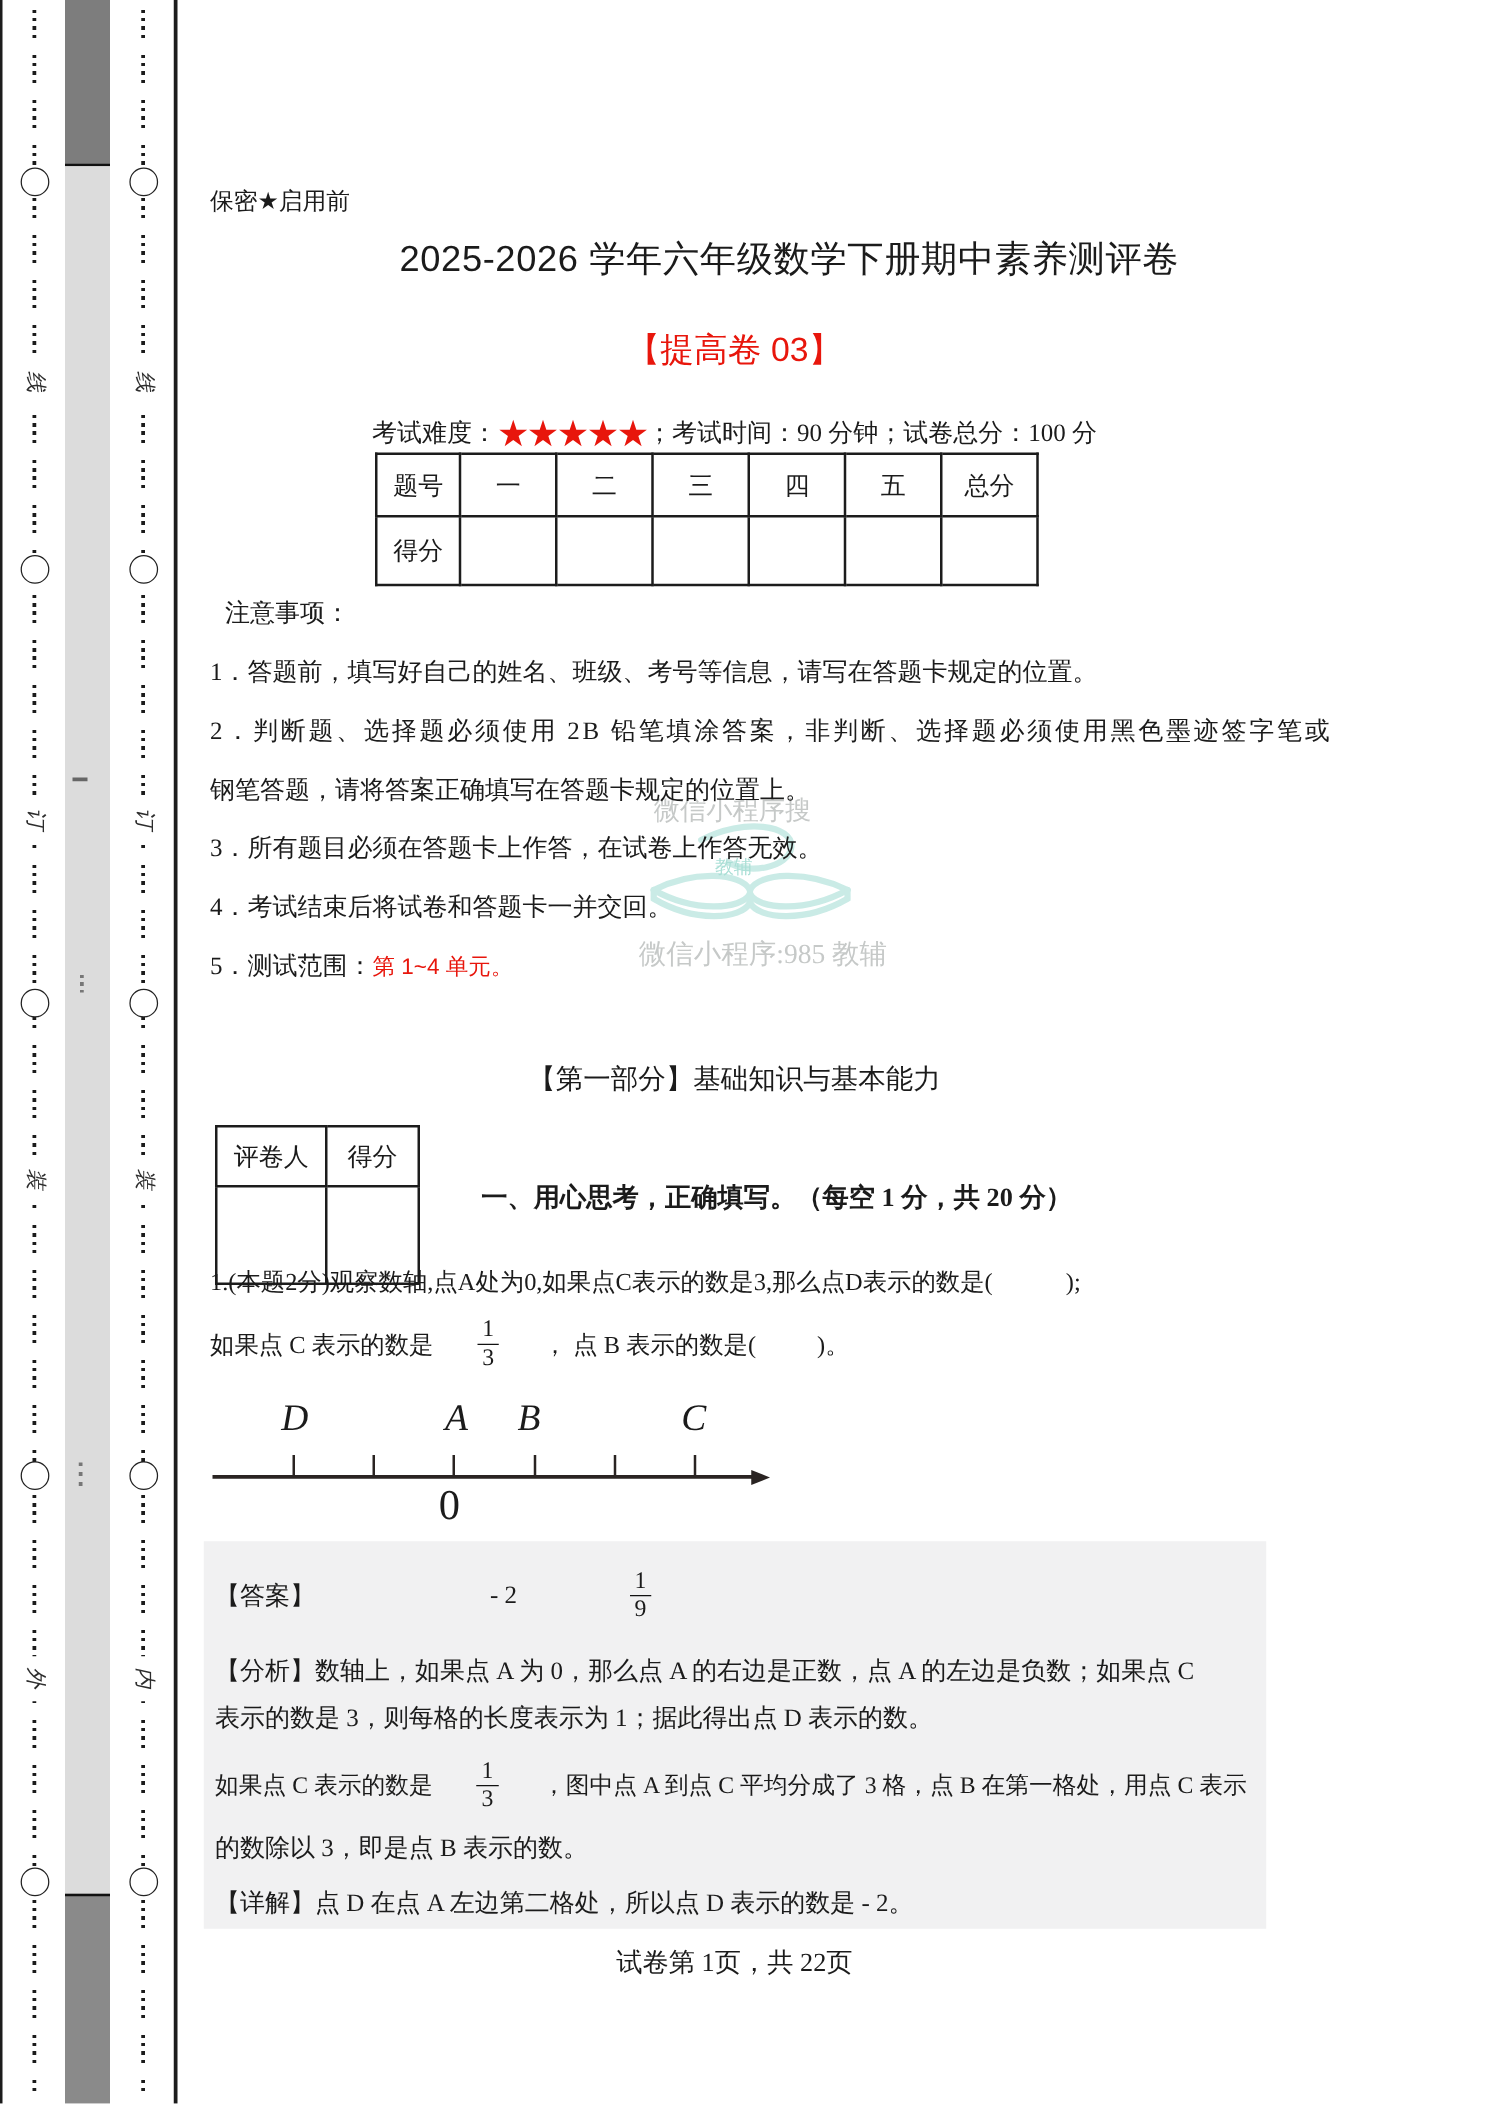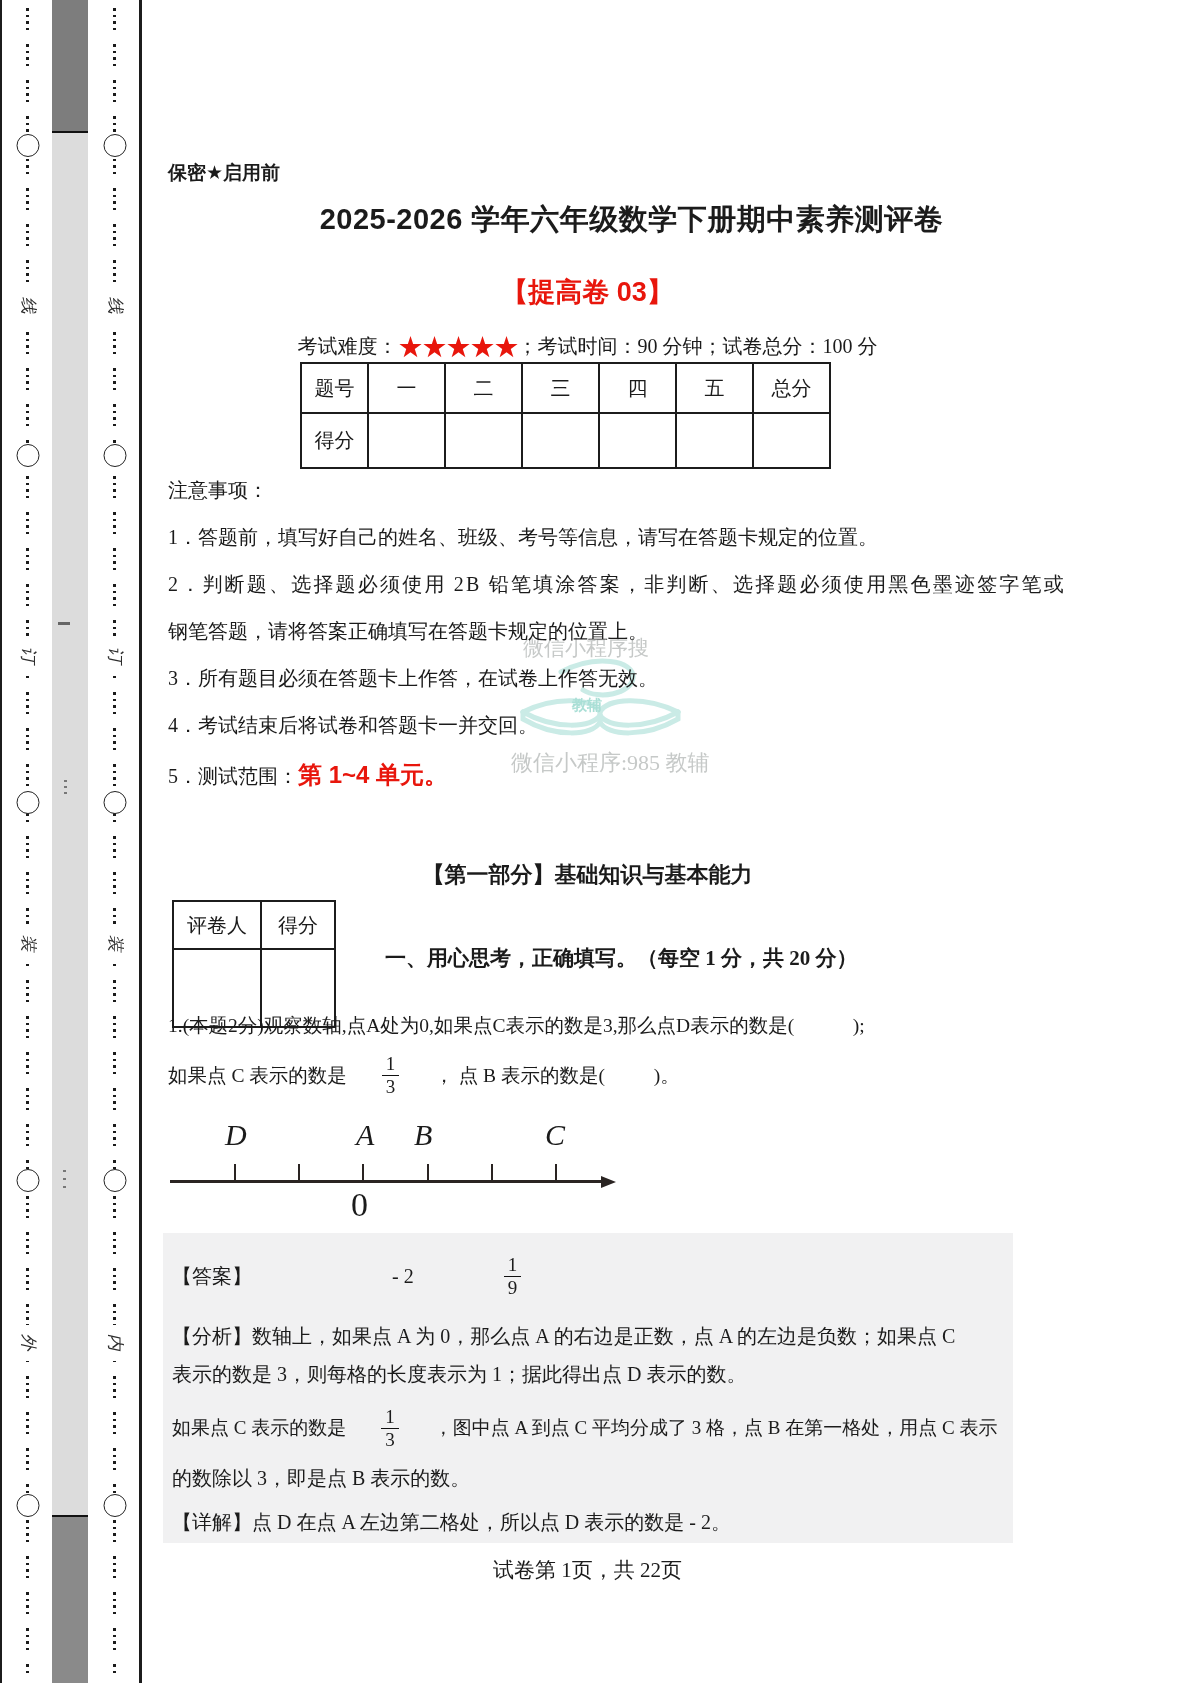--- a/index.html
+++ b/index.html
@@ -1,18 +1,18 @@
 <!DOCTYPE html>
 <html><head>
 <meta charset="utf-8">
 <style>
   html,body{margin:0;padding:0;background:#ffffff;}
   #page{position:relative;width:1190px;height:1683px;background:#ffffff;overflow:hidden;
         font-family:"Liberation Serif","DejaVu Serif",serif;color:#1b1b1b;}
-  .hei{font-family:"Liberation Sans","DejaVu Sans",sans-serif;font-weight:bold;margin-top:12px;}
+  .hei{font-family:"Liberation Sans","DejaVu Sans",sans-serif;font-weight:normal;}
   .song{font-family:"Liberation Serif","DejaVu Serif",serif;}
   .abs{position:absolute;}
   
   .edge-line{position:absolute;top:0;bottom:0;width:2px;background:#1c1c1c;}
   .bind-col{position:absolute;top:6px;bottom:6px;width:30px;}
   .dotline{position:absolute;left:13px;top:2px;bottom:2px;width:3px;
     background-image:repeating-linear-gradient(to bottom,
       #1b1b1b 0px,#1b1b1b 2.6px,transparent 2.6px,transparent 6.6px,
       #1b1b1b 6.6px,#1b1b1b 9.2px,transparent 9.2px,transparent 13.2px,
       #1b1b1b 13.2px,#1b1b1b 15.8px,transparent 15.8px,transparent 19.8px,
@@ -152,28 +152,28 @@
       <td></td>
       <td></td>
       <td></td>
       <td></td>
       <td></td>
       <td></td>
     </tr>
   </tbody>
     </table>
 
-  <div class="abs note-line" style="left:168px;top:477px;">注意事项：</div>
+  <div class="abs note-line" style="left:180px;top:477px;">注意事项：</div>
   <div class="abs note-line" style="left:168px;top:524px;">1．答题前，填写好自己的姓名、班级、考号等信息，请写在答题卡规定的位置。</div>
   <div class="abs note-line stretch" style="left:168px;top:571px;">2．判断题、选择题必须使用 2B 铅笔填涂答案，非判断、选择题必须使用黑色墨迹签字笔或</div>
   <div class="abs note-line" style="left:168px;top:618px;">钢笔答题，请将答案正确填写在答题卡规定的位置上。</div>
   <div class="abs note-line" style="left:168px;top:665px;">3．所有题目必须在答题卡上作答，在试卷上作答无效。</div>
   <div class="abs note-line" style="left:168px;top:712px;">4．考试结束后将试卷和答题卡一并交回。</div>
   <div class="abs note-line" style="left:168px;top:759px;">
-    <span>5．测试范围：</span><span class="hei red" style="font-size:24px;">第 1~4 单元。</span>
+    <span>5．测试范围：</span><span class="hei red" style="font-size:18px;">第 1~4 单元。</span>
   </div>
 
   <div class="center-wrap hei" style="top:848px;font-size:22px;">【第一部分】基础知识与基本能力</div>
 
   <table class="score abs" style="left:172px;top:900px;">
     <tbody>
         <tr>
       <td style="width:86px;height:46px;">评卷人</td>
       <td style="width:72px;">得分</td>
     </tr>

